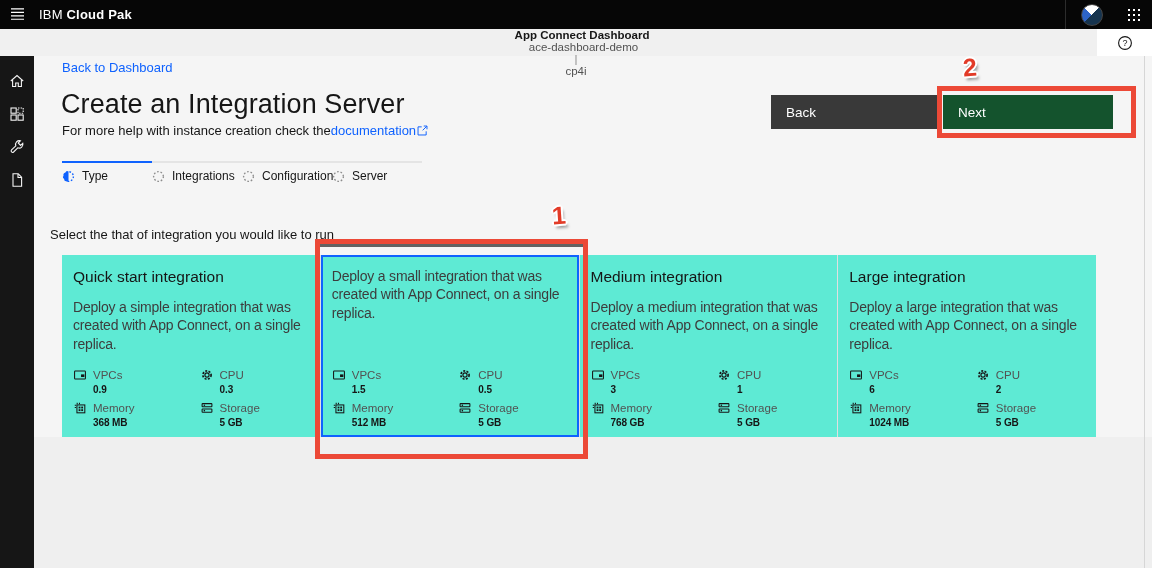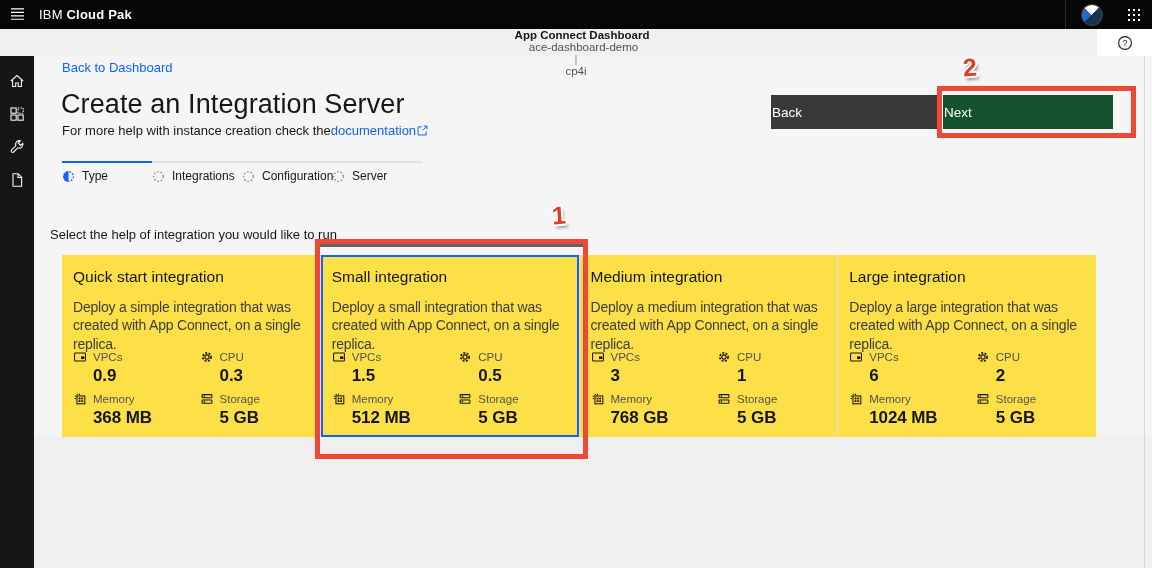--- a/index.html
+++ b/index.html
@@ -55,37 +55,37 @@
   .progress { position:absolute; left:62px; top:161px; display:flex; }
   .step { width:90px; border-top:2px solid #e4e4e4; padding-top:6px;
           display:flex; align-items:center; gap:7px; font-size:12px; color:#161616; cursor:pointer; }
   .step.current { border-top-color:#0f62fe; }
   .step-icon { width:13px; height:13px; flex:none; }
   .step.current .step-icon { color:#0f62fe; }
   .step.upcoming .step-icon { color:#8d8d8d; }
 
   
   .btn { position:absolute; top:95px; height:34px; border:none; font-family:inherit; font-size:13.5px;
-         color:#fff; display:flex; align-items:center; padding-left:1px; cursor:pointer; }
+         color:#fff; display:flex; align-items:center; padding-left:15px; cursor:pointer; }
   .btn-back { left:771px; width:167px; background:#393939; }
   .btn-next { left:943px; width:170px; background:#14532d; }
 
   
   .prompt { position:absolute; left:50px; top:227px; font-size:13px; color:#161616; }
-  .card-row { position:absolute; left:62px; top:255px; width:1034px; height:182px; background:#fde047; display:flex; }
+  .card-row { position:absolute; left:62px; top:255px; width:1034px; height:182px; background:#5eead4; display:flex; }
   .card { flex:1 1 0; position:relative; padding:12px 11px; cursor:pointer; }
   .card + .card { border-left:1px solid #e0e0e0; }
   .card.selected { box-shadow:inset 0 0 0 2px #0f62fe; }
   .card-title { font-size:15.5px; font-weight:400; color:#161616; margin:1px 0 12px; }
   .card-desc { font-size:14px; letter-spacing:-0.2px; line-height:1.32; color:#3d3d3d; max-width:236px; }
   .specs { position:absolute; left:11px; right:8px; bottom:9px; display:grid;
            grid-template-columns:53% 47%; row-gap:6px; }
   .spec-head { display:flex; align-items:center; gap:6px; font-size:11.5px; color:#525252; }
   .spec-icon { width:14px; height:14px; color:#161616; flex:none; }
-  .spec-value { font-size:17px; font-weight:700; color:#161616; margin:2px 0 0 20px; letter-spacing:-0.1px; }
+  .spec-value { font-size:10px; font-weight:700; color:#161616; margin:2px 0 0 20px; letter-spacing:-0.1px; }
 
   
   .anno-box { position:absolute; border:5px solid #ec4937; pointer-events:none; z-index:40; }
   .anno-1 { left:315px; top:239px; width:273px; height:220px; box-shadow:inset 0 3px 0 rgba(72,72,72,.85); }
   .anno-2 { left:937px; top:86px; width:199px; height:52px; }
   .anno-num { position:absolute; z-index:41; font-size:25px; font-weight:700; color:#e23b28;
               transform:rotate(-4deg); pointer-events:none;
               text-shadow:-2px 0 0 #fff, 2px 0 0 #fff, 0 -2px 0 #fff, 0 2px 0 #fff,
                           -1px -1px 0 #fff, 1px 1px 0 #fff, -1px 1px 0 #fff, 1px -1px 0 #fff,
                           2px 4px 3px rgba(0,0,0,.4); }
@@ -247,21 +247,21 @@
     <svg class="step-icon">
         <use href="#i-dash-circle"></use>
       </svg>
     <span>Server</span>
   </div>
 </div>
 
 <button class="btn btn-back">Back</button>
 <button class="btn btn-next">Next</button>
 
-<div class="prompt">Select the help of integration you would like to run</div>
+<div class="prompt">Select the that of integration you would like to run</div>
 
 <div class="card-row">
 
   <div class="card">
     <div class="card-title">Quick start integration</div>
     <div class="card-desc">Deploy a simple integration that was created with App Connect, on a single replica.</div>
     <div class="specs">
       <div class="spec">
         <div class="spec-head">
             <svg class="spec-icon">
@@ -295,21 +295,20 @@
               <use href="#i-storage"></use>
             </svg>
           <span>Storage</span>
           </div>
         <div class="spec-value">5 GB</div>
       </div>
     </div>
   </div>
 
   <div class="card selected">
-    <div class="card-title">Small integration</div>
     <div class="card-desc">Deploy a small integration that was created with App Connect, on a single replica.</div>
     <div class="specs">
       <div class="spec">
         <div class="spec-head">
             <svg class="spec-icon">
               <use href="#i-vpc"></use>
             </svg>
           <span>VPCs</span>
           </div>
         <div class="spec-value">1.5</div>

